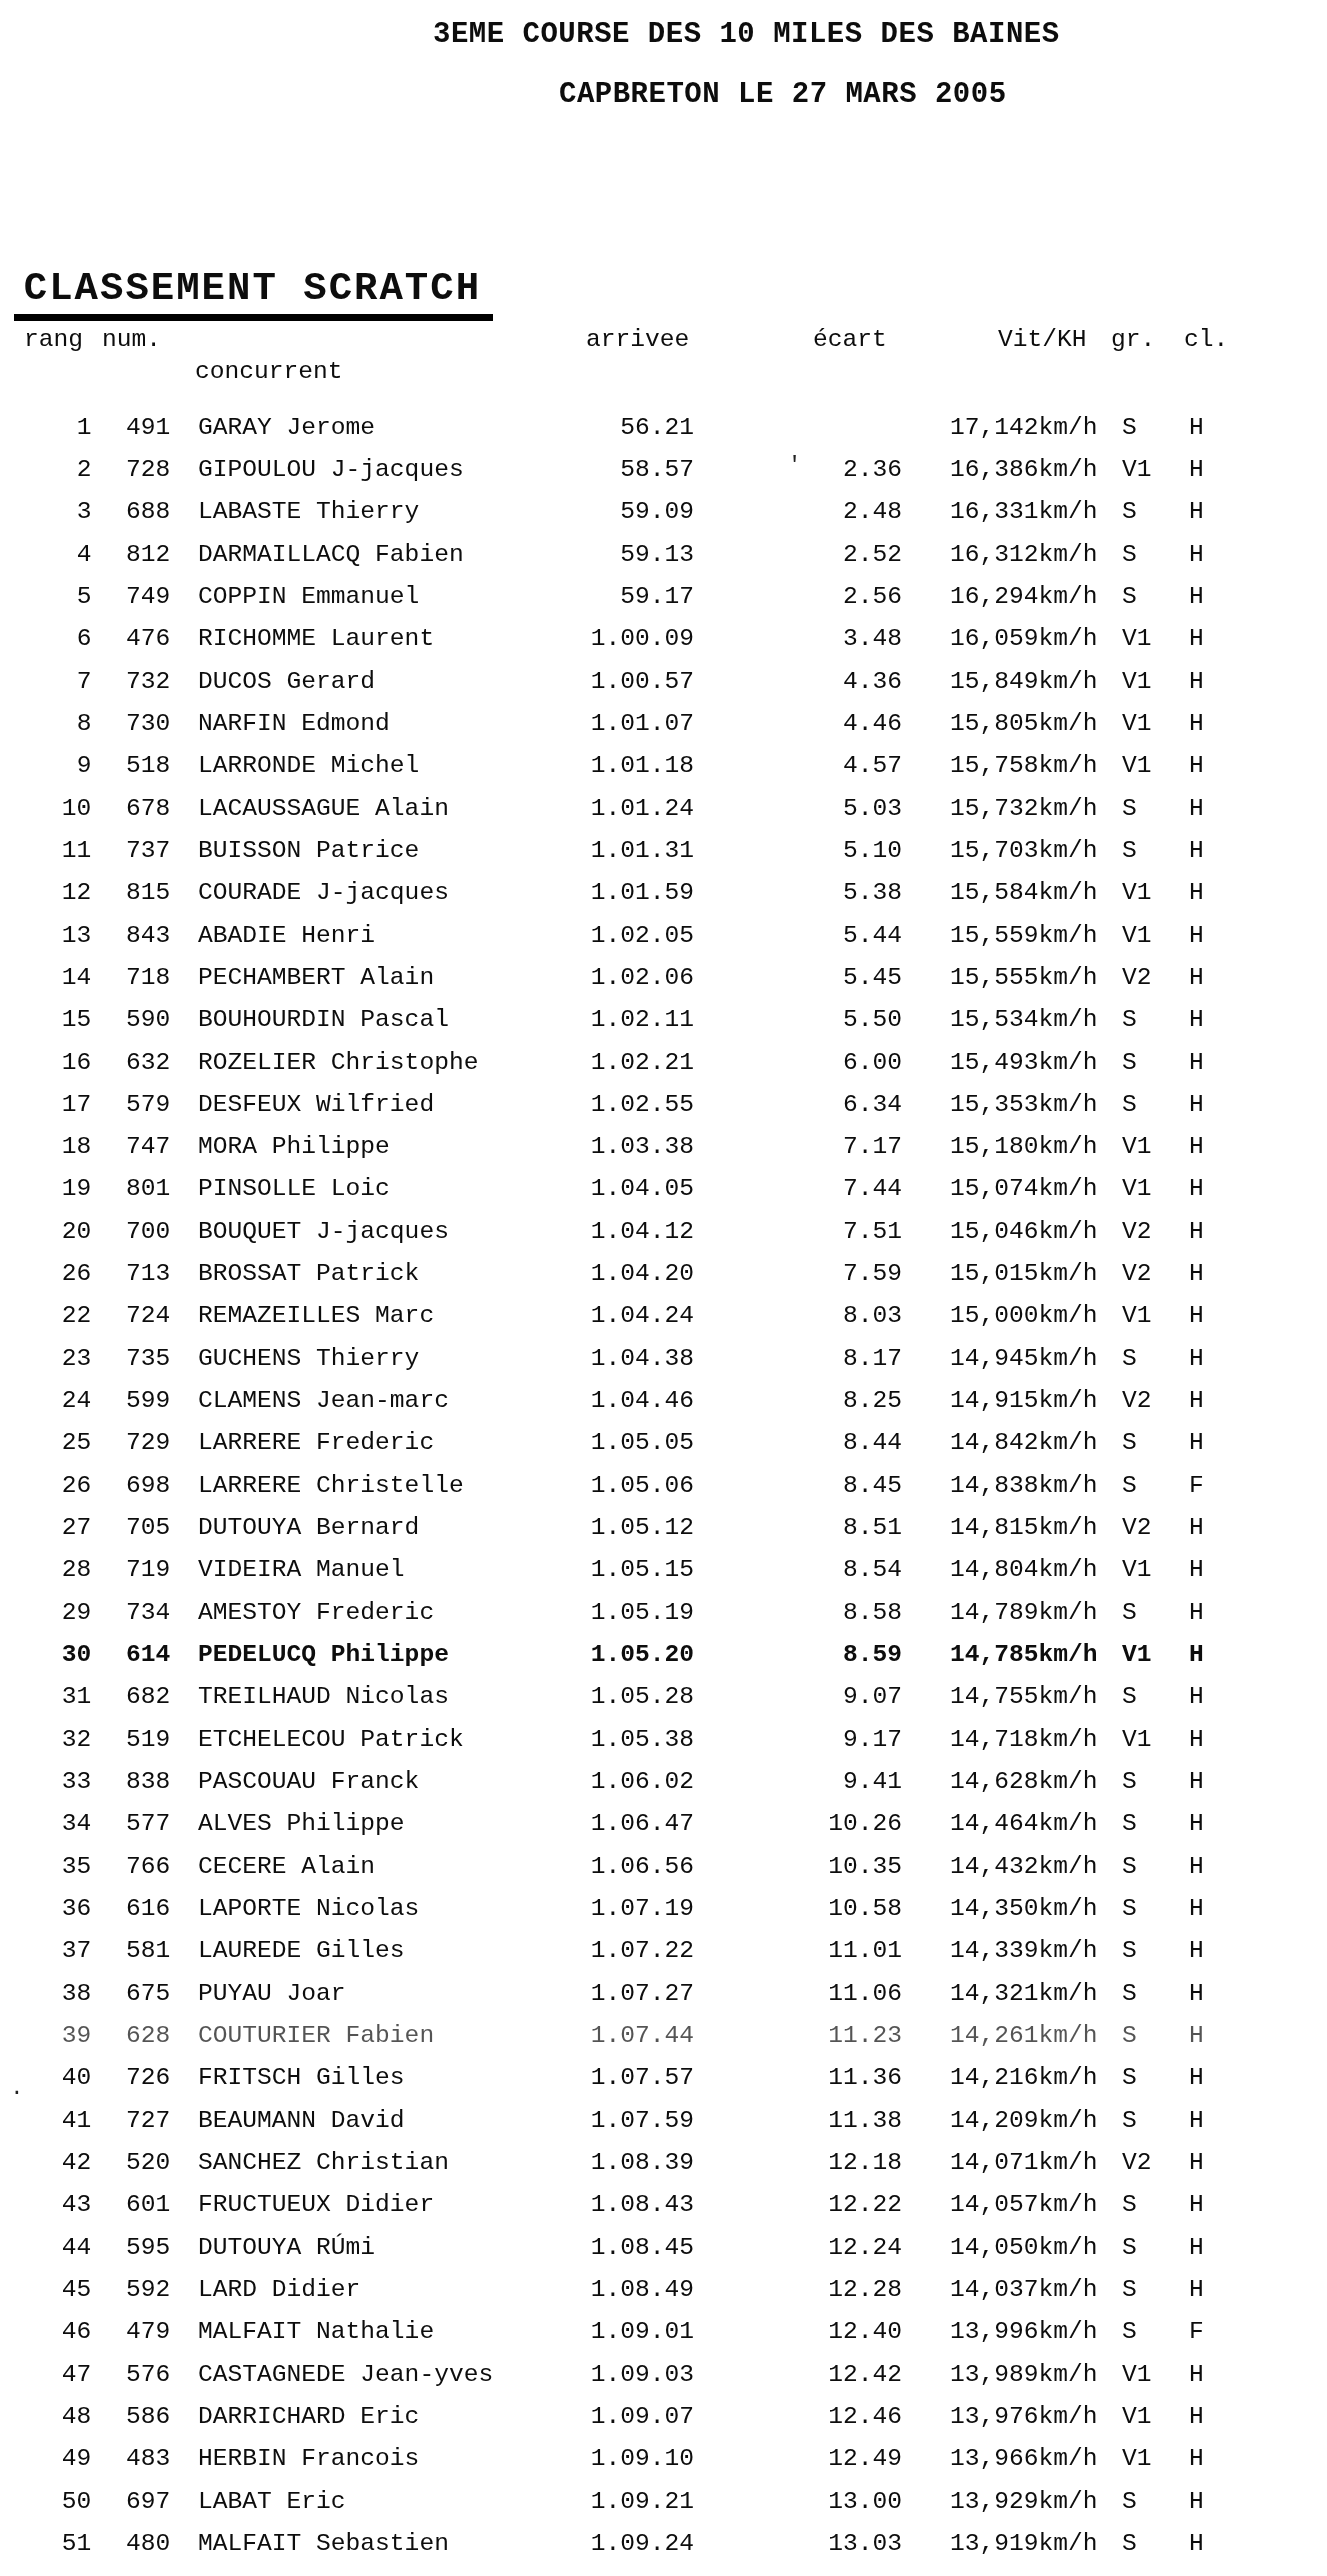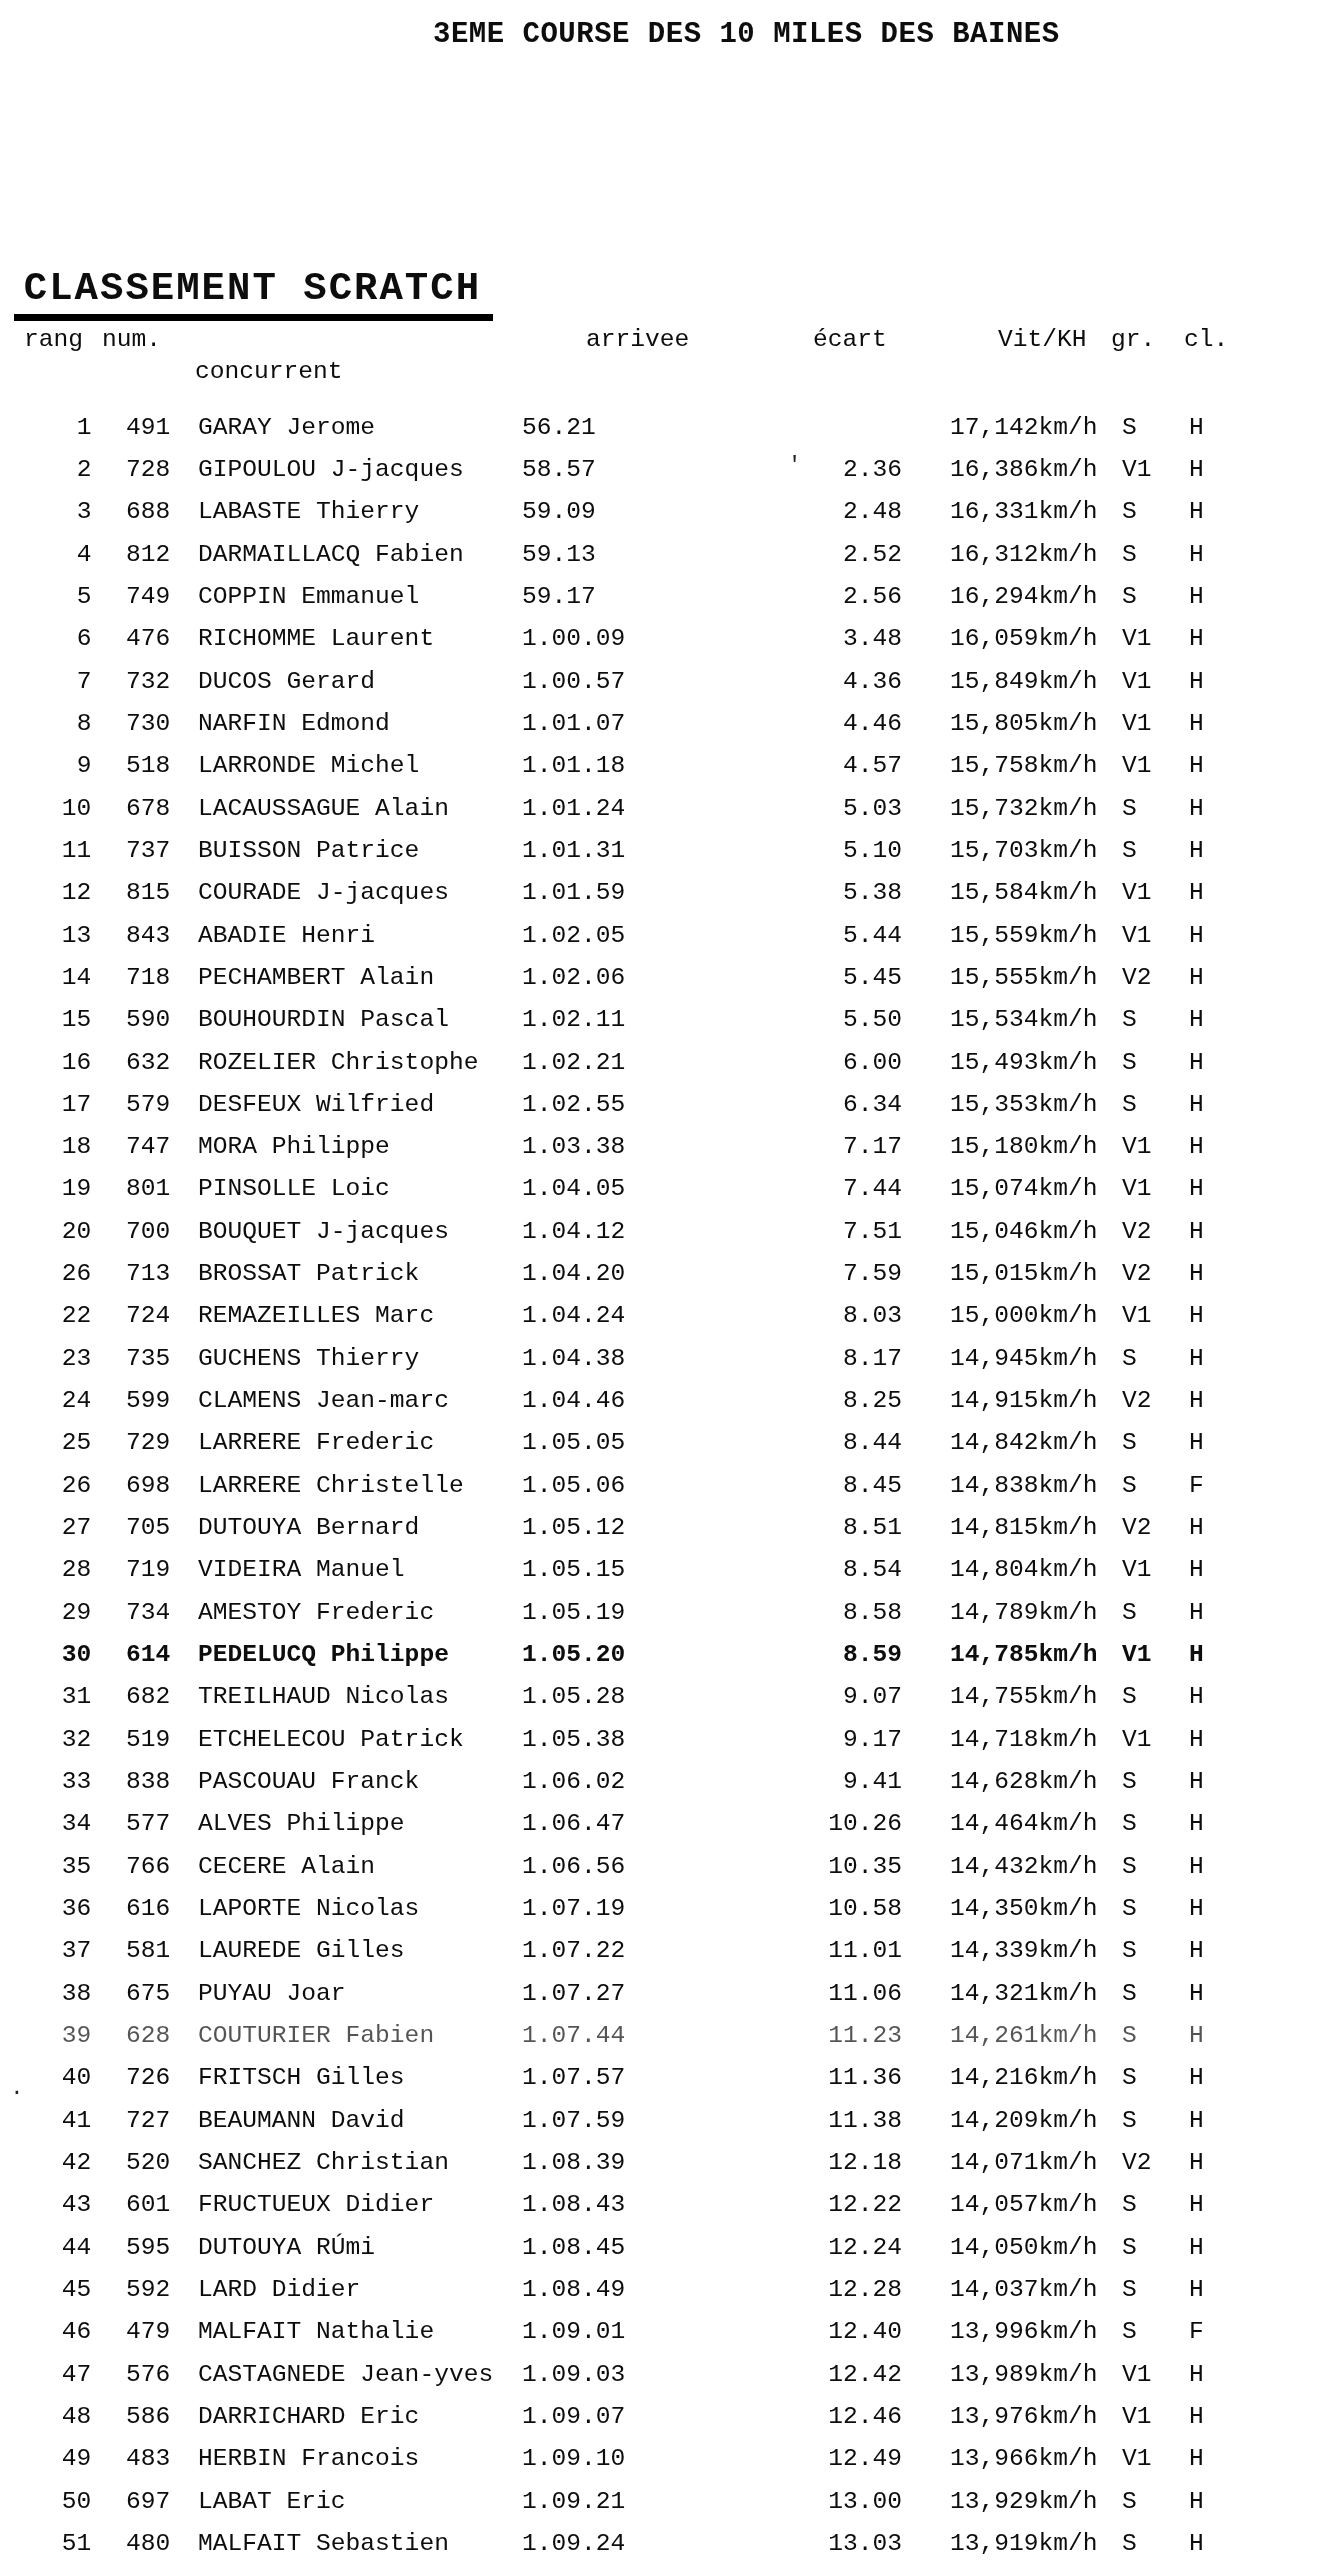--- a/index.html
+++ b/index.html
@@ -37,36 +37,37 @@
   .h-gr    { left: 1111px; }
   .h-cl    { left: 1184px; }
   .row {
     position: absolute; left: 0; width: 1328px; height: 39px;
     font-size: 24.6px; line-height: 1.2;
   }
   .cell { position: absolute; top: 0; white-space: pre; }
   .c-rang  { left: 20.4px;  width: 71px;  text-align: right; }
   .c-num   { left: 126px; width: 68px; }
   .c-name  { left: 198px; }
-  .c-arr   { left: 522px; width: 151px; }
+  .c-arr   { left: 543px; width: 151px; text-align: right; }
   .c-ecart { left: 781px; width: 121px; text-align: right; }
   .c-vit   { left: 950px; }
   .c-gr    { left: 1122px; }
   .c-cl    { left: 1189px; }
   .faded { opacity: 0.7; }
   .scan-mark { position: absolute; font-size: 22px; line-height: 1; color: #222; }
   .mark-apostrophe { left: 788px; top: 455px; }
   .mark-dot { left: 10.2px; top: 2078px; }
 </style>
 </head>
 <body>
 
 <div class="page">
 
   <div class="title-line title-1">3EME COURSE DES 10 MILES DES BAINES</div>
+  <div class="title-line title-2">CAPBRETON LE 27 MARS 2005</div>
 
   <div class="section-heading">CLASSEMENT SCRATCH</div>
 
   <div>
     <span class="col-header h-rang">rang</span>
     <span class="col-header h-num">num.</span>
     <span class="col-header h-conc">concurrent</span>
     <span class="col-header h-arr">arrivee</span>
     <span class="col-header h-ecart">écart</span>
     <span class="col-header h-vit">Vit/KH</span>

